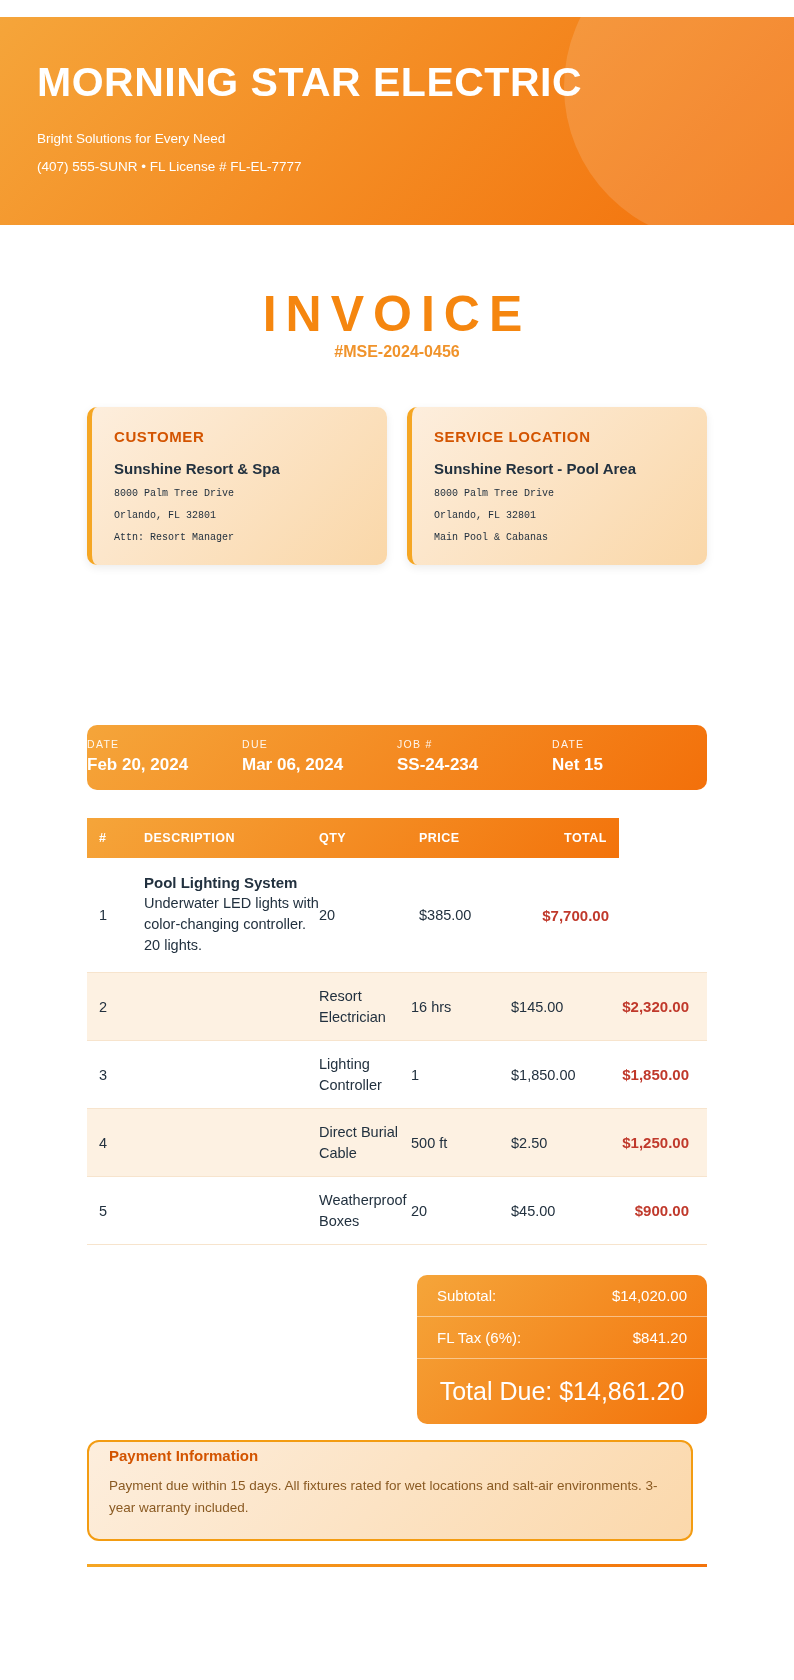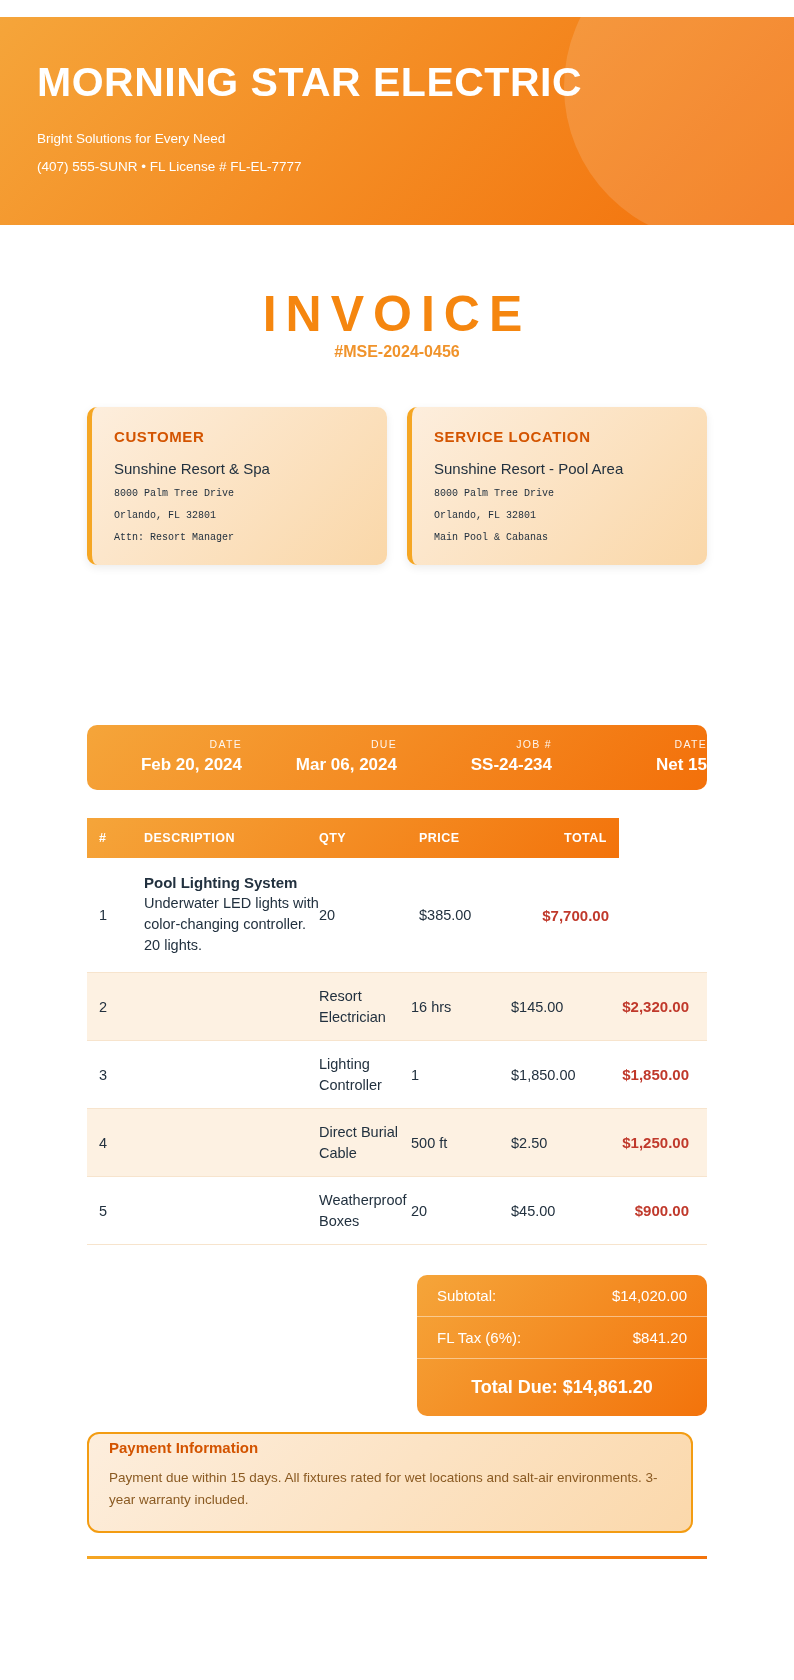--- a/index.html
+++ b/index.html
@@ -65,33 +65,33 @@
   .boxes { display: flex; gap: 20px; margin-top: 46px; }
   .infobox {
     flex: 1;
     background: linear-gradient(135deg, #fdeedd 0%, #fad7a8 100%);
     border-left: 5px solid #f5a623;
     border-radius: 10px;
     padding: 21px 22px 22px;
     box-shadow: 0 3px 8px rgba(0,0,0,0.08);
   }
   .infobox-heading { margin: 0; font-size: 15px; font-weight: bold; color: #d35400; letter-spacing: 0.6px; }
-  .infobox-name { margin-top: 15px; font-size: 15px; font-weight: normal; }
+  .infobox-name { margin-top: 15px; font-size: 15px; font-weight: bold; }
   .infobox-line { margin-top: 11px; font-size: 10px; font-family: Liberation Mono, monospace; }
 
   
   .meta-bar {
     margin-top: 160px;
     display: flex;
     background: linear-gradient(135deg, #f5a53a 0%, #f3700a 100%);
     border-radius: 10px;
     padding: 13px 0 15px;
     color: #fff;
   }
-  .meta-cell { flex: 1; text-align: right; }
+  .meta-cell { flex: 1; text-align: left; }
   .meta-label { font-size: 10.5px; letter-spacing: 1.3px; opacity: 0.92; }
   .meta-value { margin-top: 5px; font-size: 17px; font-weight: bold; }
 
   
   .items { margin-top: 28px; }
   .thead {
     width: 532px;
     height: 40px;
     display: grid;
     grid-template-columns: 45px 175px 100px 100px 1fr;
@@ -141,22 +141,22 @@
   .totals-row {
     display: flex;
     justify-content: space-between;
     padding: 12px 20px;
     font-size: 15px;
     border-bottom: 1px solid rgba(255,255,255,0.45);
   }
   .totals-due {
     padding: 18px 8px;
     text-align: center;
-    font-size: 18px;
-    font-weight: bold;
+    font-size: 25px;
+    font-weight: normal;
   }
 
   
   .payment {
     margin-top: 16px;
     width: 606px;
     border: 2px solid #f39c12;
     border-radius: 12px;
     background: linear-gradient(135deg, #fdeedd 0%, #fbd8ab 100%);
     padding: 5px 20px 18px;

